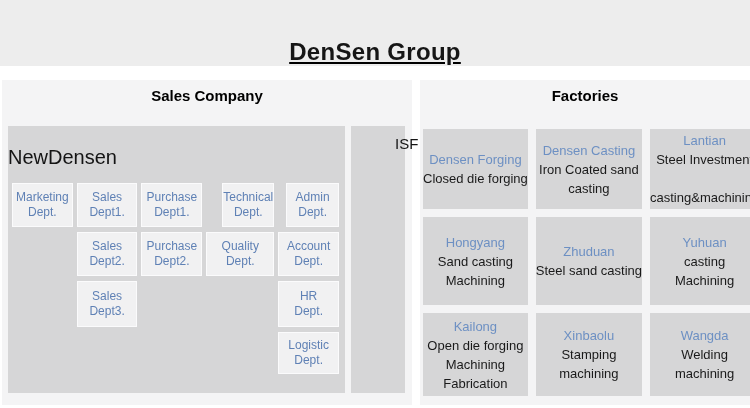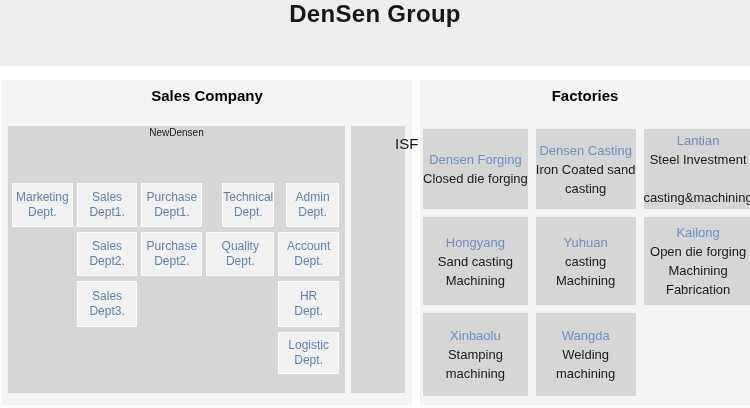--- a/index.html
+++ b/index.html
@@ -7,21 +7,21 @@
     width: 750px; height: 408px;
     position: relative;
     background: #ffffff;
     font-family: "Liberation Sans", sans-serif;
     overflow: hidden;
   }
   .header {
     position: absolute; left: 0; top: 0;
     width: 750px; height: 66px;
     background: #ededed;
-    display: flex; align-items: flex-start; justify-content: center;
+    display: flex; align-items: flex-end; justify-content: center; text-decoration: underline;
   }
   .header-title {
     font-size: 24px; font-weight: 700; color: #161616;
     letter-spacing: 0.3px;
   }
   .panel {
     position: absolute; top: 80px; height: 325px;
     background: #f4f4f5;
   }
   .panel-left  { left: 2px;  width: 410px; }
@@ -29,22 +29,22 @@
   .panel-title {
     text-align: center; font-size: 15px; font-weight: 700;
     color: #000000; padding-top: 7px;
   }
   .newdensen {
     position: absolute; left: 6px; top: 46px;
     width: 337px; height: 267px;
     background: #d6d6d7;
   }
   .nd-label {
-    text-align: center; font-size: 10px; color: #141414;
-    padding-top: 1px;
+    text-align: left; font-size: 20px; color: #141414;
+    padding-top: 20px;
   }
   .isf-box {
     position: absolute; left: 349px; top: 46px;
     width: 54px; height: 267px;
     background: #d6d6d7;
   }
   .isf-label {
     text-align: center; font-size: 15px; color: #141414;
     padding-top: 9px;
     padding-left: 44px;
@@ -168,20 +168,24 @@
         <div class="f-line">Steel Investment</div>
         <div class="f-line"></div>
         <div class="f-line">casting&amp;machining</div>
       </div>
       <div class="factory-box">
         <div class="factory-name">Hongyang</div>
         <div class="f-line">Sand casting</div>
         <div class="f-line">Machining</div>
       </div>
       <div class="factory-box">
+        <div class="factory-name">Zhuduan</div>
+        <div class="f-line">Steel sand casting</div>
+      </div>
+      <div class="factory-box">
         <div class="factory-name">Yuhuan</div>
         <div class="f-line">casting</div>
         <div class="f-line">Machining</div>
       </div>
       <div class="factory-box">
         <div class="factory-name">Kailong</div>
         <div class="f-line">Open die forging</div>
         <div class="f-line">Machining</div>
         <div class="f-line">Fabrication</div>
       </div>

